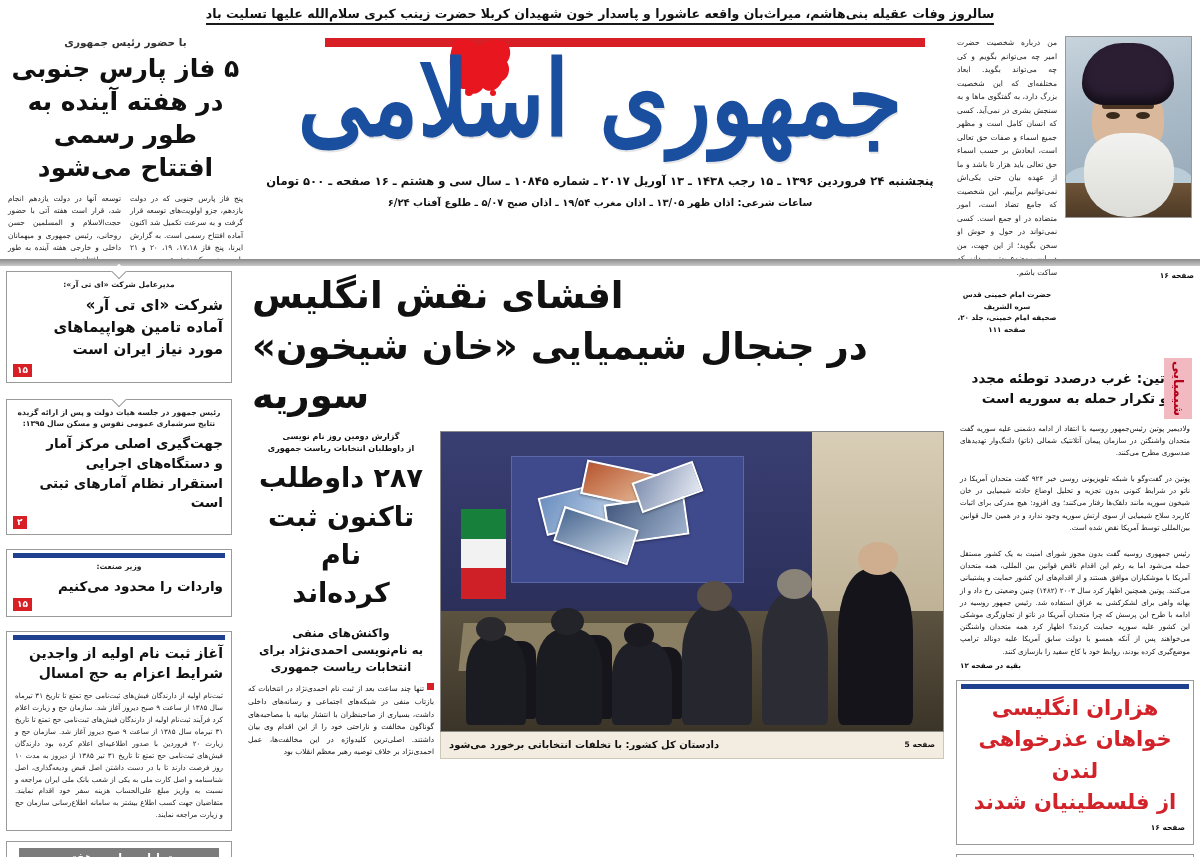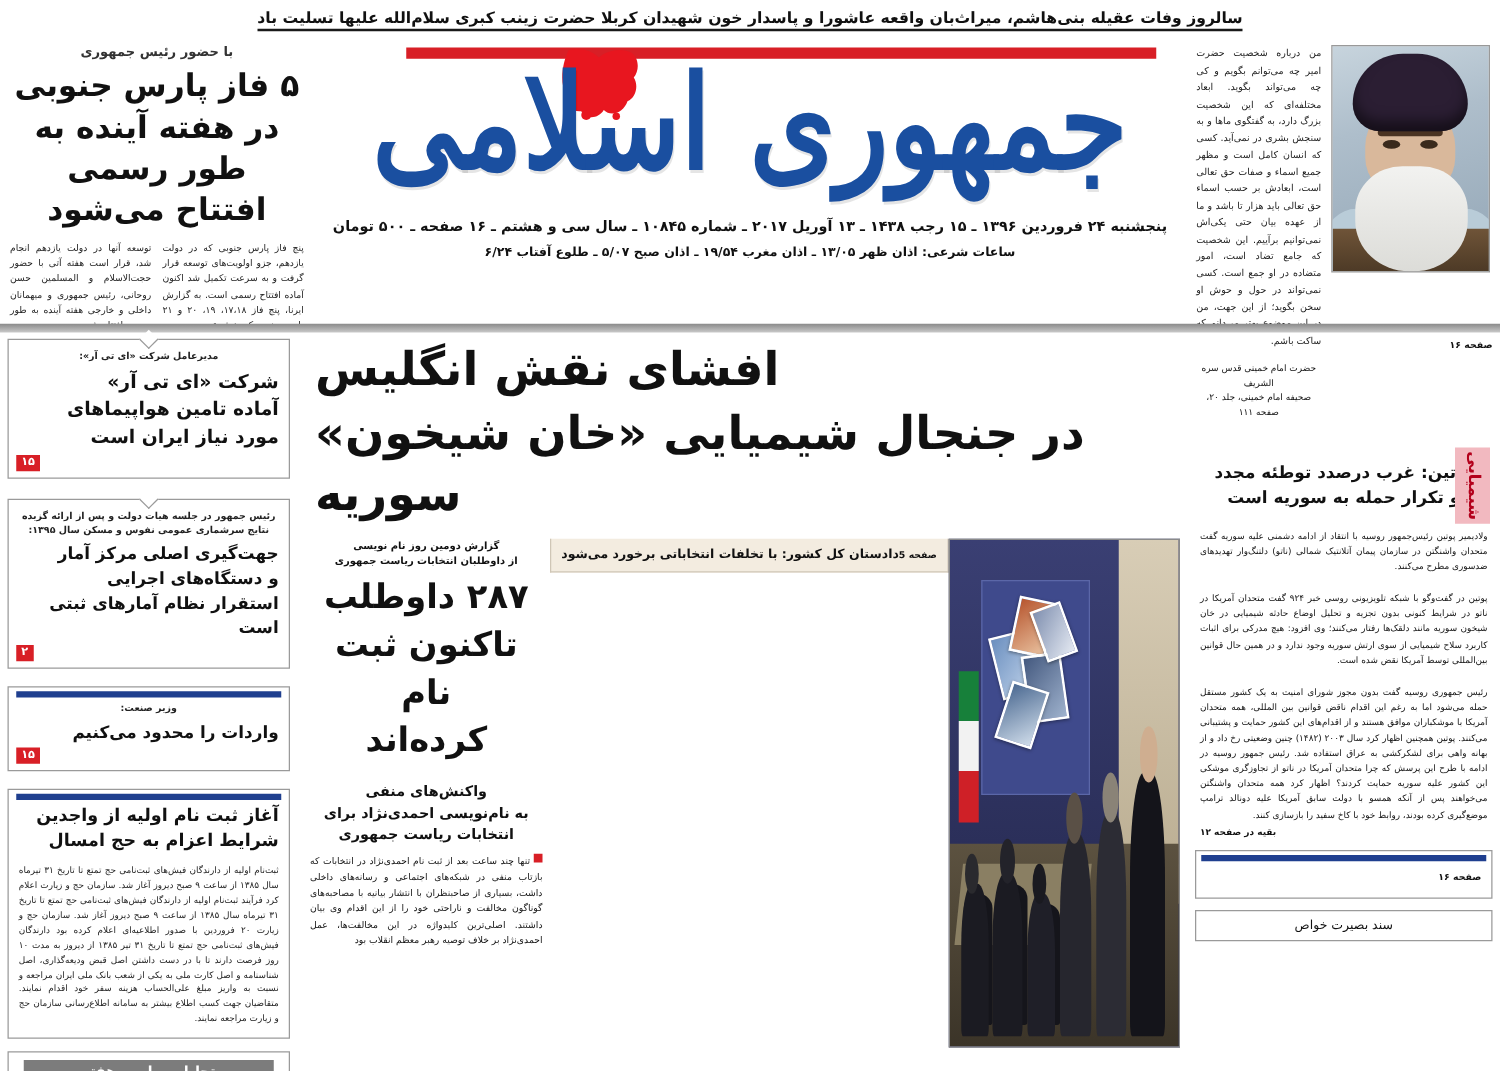--- a/index.html
+++ b/index.html
@@ -73,21 +73,21 @@
   }
   .p-robe{
     position:absolute;left:0;bottom:0;width:125px;height:34px;
     background:linear-gradient(180deg,#6f5438,#4d3a26);
   }
   .p-shoulder{position:absolute;left:-6px;bottom:0;width:50px;height:50px;background:#b9ccd8;border-radius:50% 50% 0 0;}
   .p-shoulder2{position:absolute;right:-6px;bottom:0;width:50px;height:50px;background:#b9ccd8;border-radius:50% 50% 0 0;}
 
   .quote-col{flex:1;}
   .quote-text{font-size:7.6px;line-height:1.78;text-align:justify;color:#1a1a1a;}
-  .quote-src{margin-top:10px;font-size:7.2px;line-height:1.6;text-align:center;font-weight:normal;}
+  .quote-src{margin-top:10px;font-size:7.2px;line-height:1.6;text-align:center;font-weight:bold;}
 
   
   .logo-wrap{position:absolute;left:0;right:0;top:2px;height:190px;}
   .logo-bar{position:absolute;right:22px;top:6px;width:600px;height:9px;background:#d81f26;}
   .blood{position:absolute;left:196px;top:6px;width:64px;height:58px;}
   .logo-text{
     position:absolute;left:0;right:0;top:22px;text-align:center;
     font-family:"DejaVu Serif","Liberation Serif",serif;
     font-weight:bold;font-size:88px;color:#1a4fa0;line-height:1;
     letter-spacing:-2px;
@@ -314,21 +314,21 @@
 تاکنون ثبت نام
 کرده‌اند</div>
           <div class="ps-sub" style="white-space:pre-line">واکنش‌های منفی
 به نام‌نویسی احمدی‌نژاد برای
 انتخابات ریاست جمهوری</div>
           <div class="ps-body">
             <span class="redsq"></span><span>تنها چند ساعت بعد از ثبت نام احمدی‌نژاد در انتخابات که بازتاب منفی در شبکه‌های اجتماعی و رسانه‌های داخلی داشت، بسیاری از صاحبنظران با انتشار بیانیه با مصاحبه‌های گوناگون مخالفت و ناراحتی خود را از این اقدام وی بیان داشتند. اصلی‌ترین کلیدواژه در این مخالفت‌ها، عمل احمدی‌نژاد بر خلاف توصیه رهبر معظم انقلاب بود</span>
           </div>
         </div>
 
-        <div style="flex:1;display:flex;flex-direction:row">
+        <div style="flex:1;display:flex;flex-direction:column">
           <div class="photo">
             <div class="ph-wall"></div>
             <div class="ph-wall-r"></div>
             <div class="ph-banner"></div>
             <div class="ph-flag"></div>
             <div class="ph-collage">
               <i style="left:0;top:22%;width:52%;height:34%;transform:rotate(-14deg);background:linear-gradient(135deg,#6b8fbf,#c8d9ee)"></i>
               <i style="left:26%;top:2%;width:44%;height:30%;transform:rotate(12deg);background:linear-gradient(135deg,#b7562f,#e9c2a0)"></i>
               <i style="left:40%;top:34%;width:48%;height:36%;transform:rotate(-8deg);background:linear-gradient(135deg,#44597f,#9fb2cd)"></i>
               <i style="left:10%;top:52%;width:46%;height:32%;transform:rotate(18deg);background:linear-gradient(135deg,#4c6a92,#cfdcea)"></i>
@@ -377,20 +377,23 @@
         <div class="lead-title" style="white-space:pre-line">پوتین: غرب درصدد توطئه مجدد
 و تکرار حمله به سوریه است</div>
         <div class="lead-body">ولادیمیر پوتین رئیس‌جمهور روسیه با انتقاد از ادامه دشمنی علیه سوریه گفت متحدان واشنگتن در سازمان پیمان آتلانتیک شمالی (ناتو) دلتنگ‌وار تهدیدهای ضدسوری مطرح می‌کنند.</div>
         <div class="lead-body">پوتین در گفت‌وگو با شبکه تلویزیونی روسی خبر ۹۲۴ گفت متحدان آمریکا در ناتو در شرایط کنونی بدون تجزیه و تحلیل اوضاع حادثه شیمیایی در خان شیخون سوریه مانند دلقک‌ها رفتار می‌کنند؛ وی افزود: هیچ مدرکی برای اثبات کاربرد سلاح شیمیایی از سوی ارتش سوریه وجود ندارد و در همین حال قوانین بین‌المللی توسط آمریکا نقض شده است.</div>
         <div class="lead-body">رئیس جمهوری روسیه گفت بدون مجوز شورای امنیت به یک کشور مستقل حمله می‌شود اما به رغم این اقدام ناقض قوانین بین المللی، همه متحدان آمریکا با موشکباران موافق هستند و از اقدام‌های این کشور حمایت و پشتیبانی می‌کنند. پوتین همچنین اظهار کرد سال ۲۰۰۳ (۱۴۸۲) چنین وضعیتی رخ داد و از بهانه واهی برای لشکرکشی به عراق استفاده شد. رئیس جمهور روسیه در ادامه با طرح این پرسش که چرا متحدان آمریکا در ناتو از تجاوزگری موشکی این کشور علیه سوریه حمایت کردند؟ اظهار کرد همه متحدان واشنگتن می‌خواهند پس از آنکه همسو با دولت سابق آمریکا علیه دونالد ترامپ موضع‌گیری کرده بودند، روابط خود با کاخ سفید را بازسازی کنند.</div>
         <div class="lead-ref">بقیه در صفحه ۱۲</div>
       </div>
 
       <div class="redbox">
         <div class="bluebar"></div>
+        <div class="red-title" style="white-space:pre-line">هزاران انگلیسی
+خواهان عذرخواهی لندن
+از فلسطینیان شدند</div>
         <div class="red-pg">صفحه ۱۶</div>
       </div>
 
       <div class="sanad">
         <div class="sanad-title">سند بصیرت خواص</div>
       </div>
 
     </div>
 
   </div>

